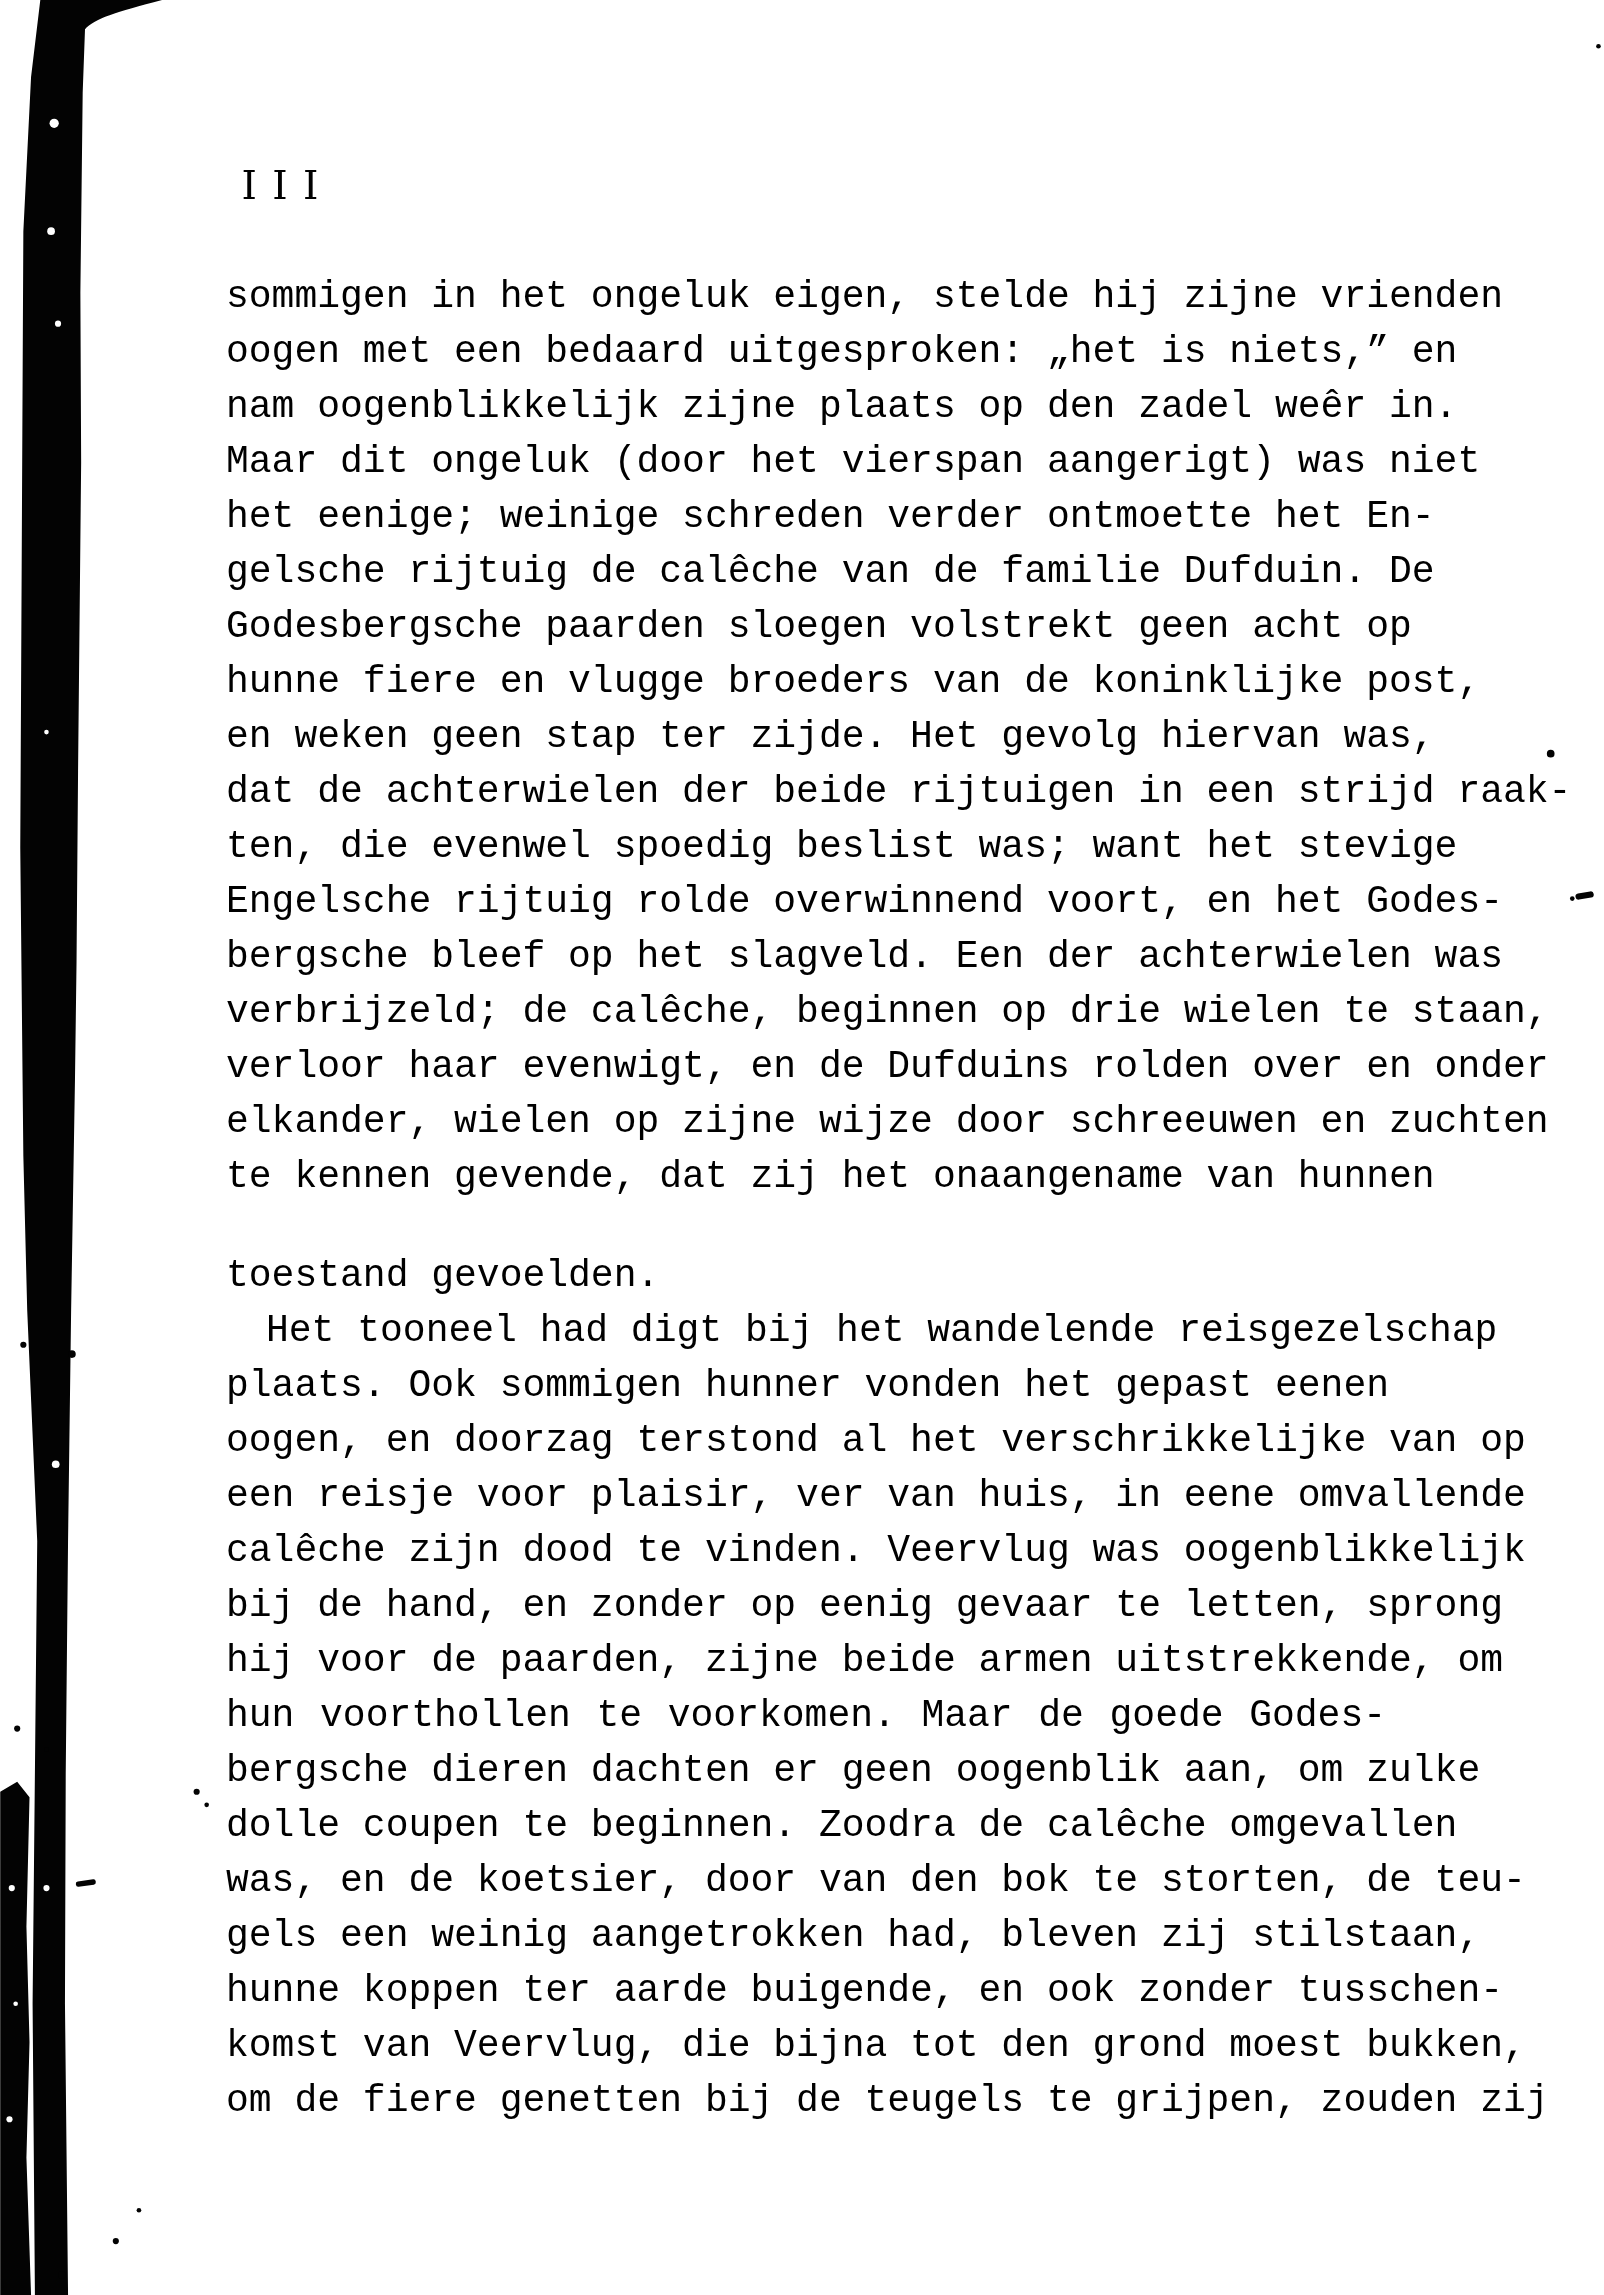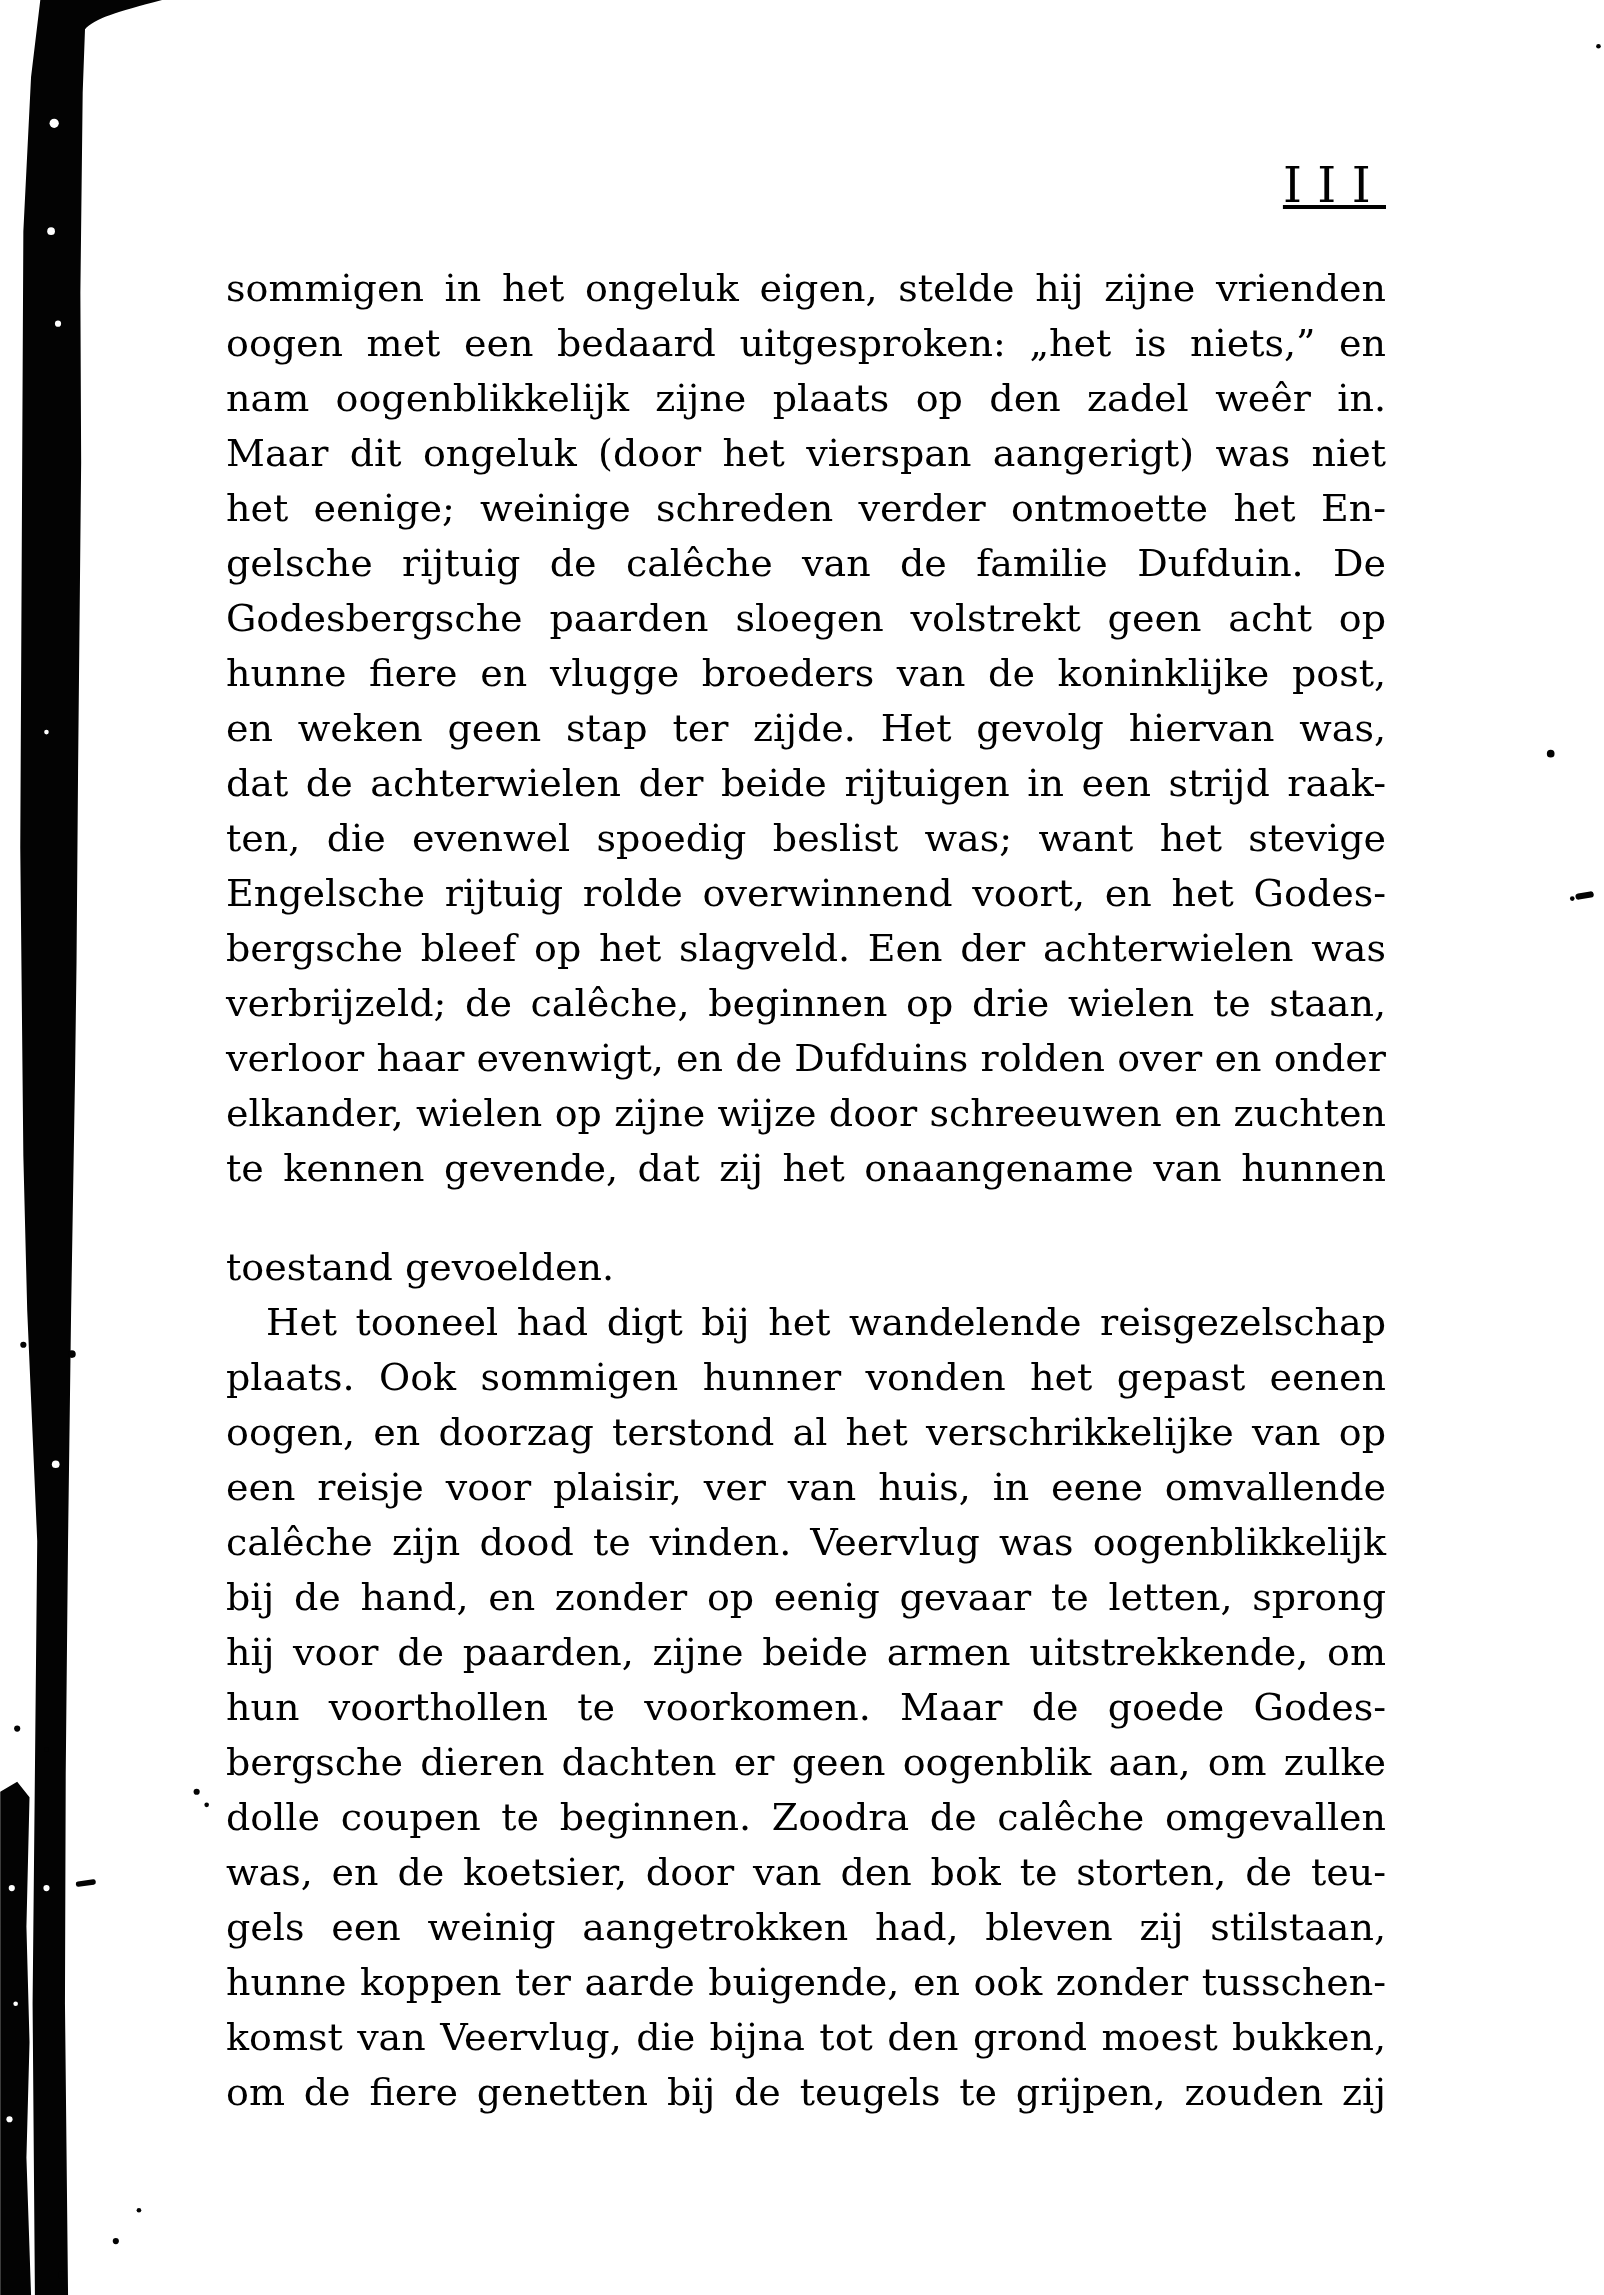--- a/index.html
+++ b/index.html
@@ -24,33 +24,33 @@
     pointer-events: none;
   }
   
   .page-number {
     position: absolute;
     left: 226px;
     top: 158px;
     width: 1160px;
     height: 55px;
     line-height: 55px;
-    font-size: 48px;
+    font-size: 39px;
     letter-spacing: 15.4px;
     text-indent: 15.4px; 
-    text-align: right;
+    text-align: left;
     white-space: nowrap;
-    text-decoration: underline;
   }
   
   .text-block {
     position: absolute;
     left: 226px;
-    top: 261px;
+    top: 269px;
     width: 1160px;
+    font-family: Liberation Mono, monospace;
   }
   .line {
     height: 55px;
     line-height: 55px;
     font-size: 38px;
     text-align: justify;
     text-align-last: justify;
     white-space: nowrap;
   }
   .line.par-end {

